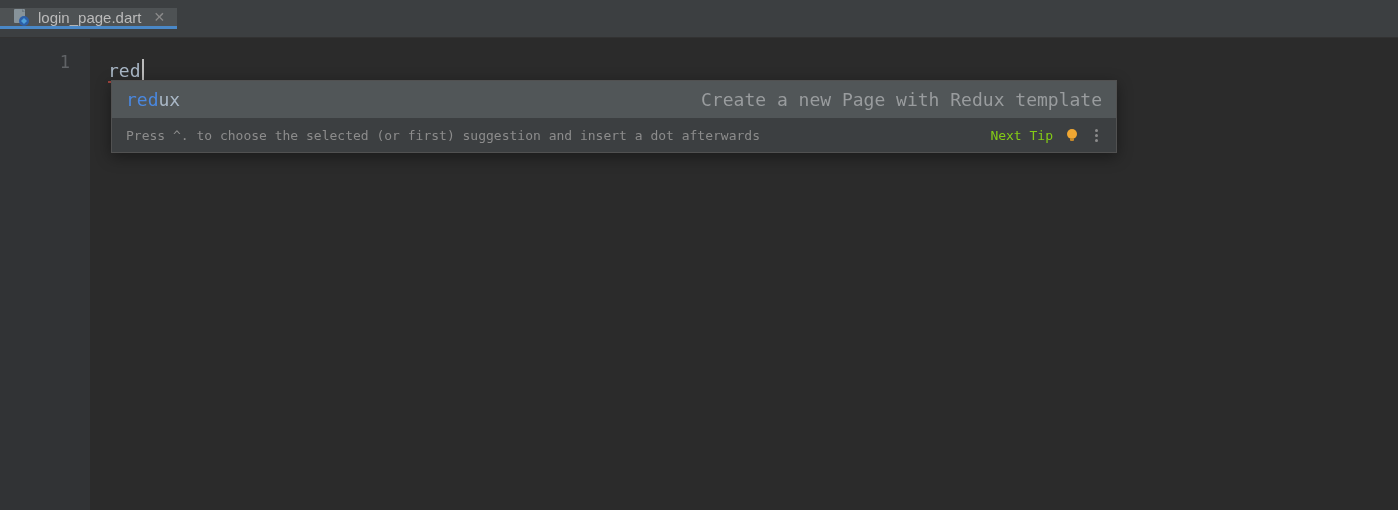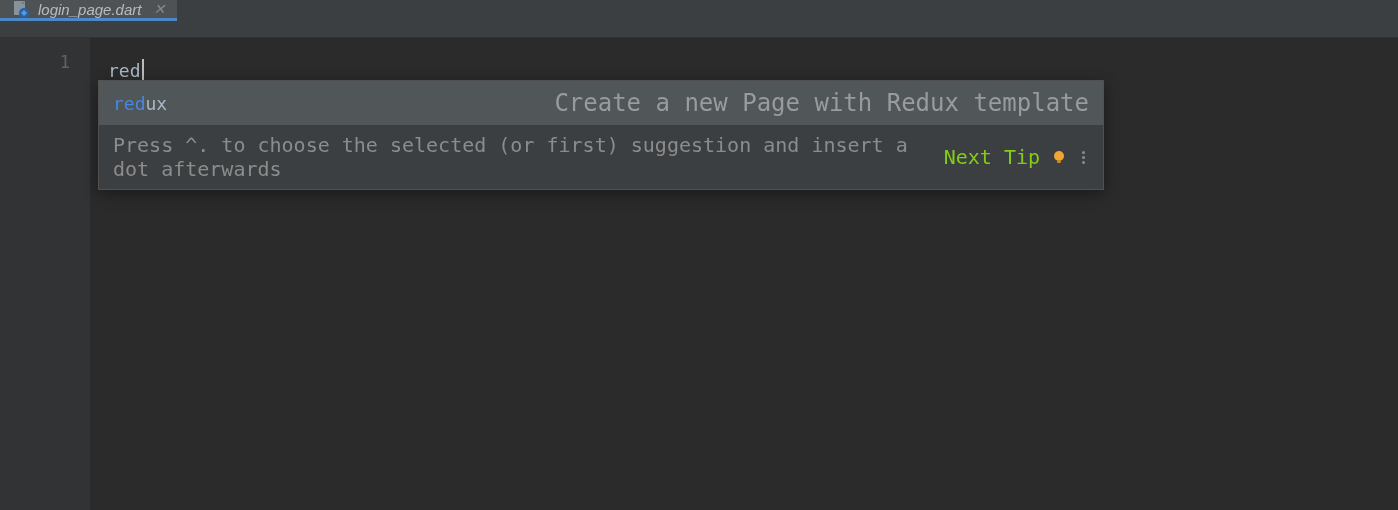--- a/index.html
+++ b/index.html
@@ -12,23 +12,22 @@
       font-family: -apple-system, BlinkMacSystemFont, "Segoe UI", sans-serif;
       width: 1398px;
       height: 510px;
       overflow: hidden;
       color: #a9b7c6;
     }
     .tab-bar {
       background: #3c3f41;
       height: 38px;
       display: flex;
-      align-items: flex-start;
+      align-items: center;
       border-bottom: 1px solid #323232;
-      font-style: italic;
     }
     .tab {
       display: flex;
       align-items: center;
       padding: 0 12px;
       background: #4e5254;
       border-bottom: 3px solid #4a88c7;
       gap: 8px;
       position: relative;
     }
@@ -94,21 +93,21 @@
     .cursor {
       width: 2px;
       height: 22px;
       background: #bbbbbb;
       display: inline-block;
       margin-left: 1px;
     }
     .autocomplete {
       position: absolute;
       top: 42px;
-      left: 8px;
+      left: 21px;
       width: 1006px;
       background: #3c3f41;
       border: 1px solid #515151;
       box-shadow: 0 4px 14px rgba(0,0,0,0.4);
     }
     .suggestion-row {
       display: flex;
       align-items: center;
       padding: 8px 14px;
       background: #4b6eaf;
@@ -119,28 +118,28 @@
     }
     .suggestion-match {
       color: #9876aa;
       color: #4a88e0;
     }
     .suggestion-rest {
       color: #a9b7c6;
     }
     .suggestion-desc {
       color: #999c9e;
-      font-size: 24px;
+      font-size: 18px;
     }
     .tip-row {
       display: flex;
       align-items: center;
       padding: 8px 14px;
       background: #3c3f41;
-      font-size: 20px;
+      font-size: 13px;
       color: #8c8c8c;
       gap: 10px;
     }
     .tip-text {
       flex: 1;
     }
     .next-tip {
       color: #84cc16;
       cursor: pointer;
     }

